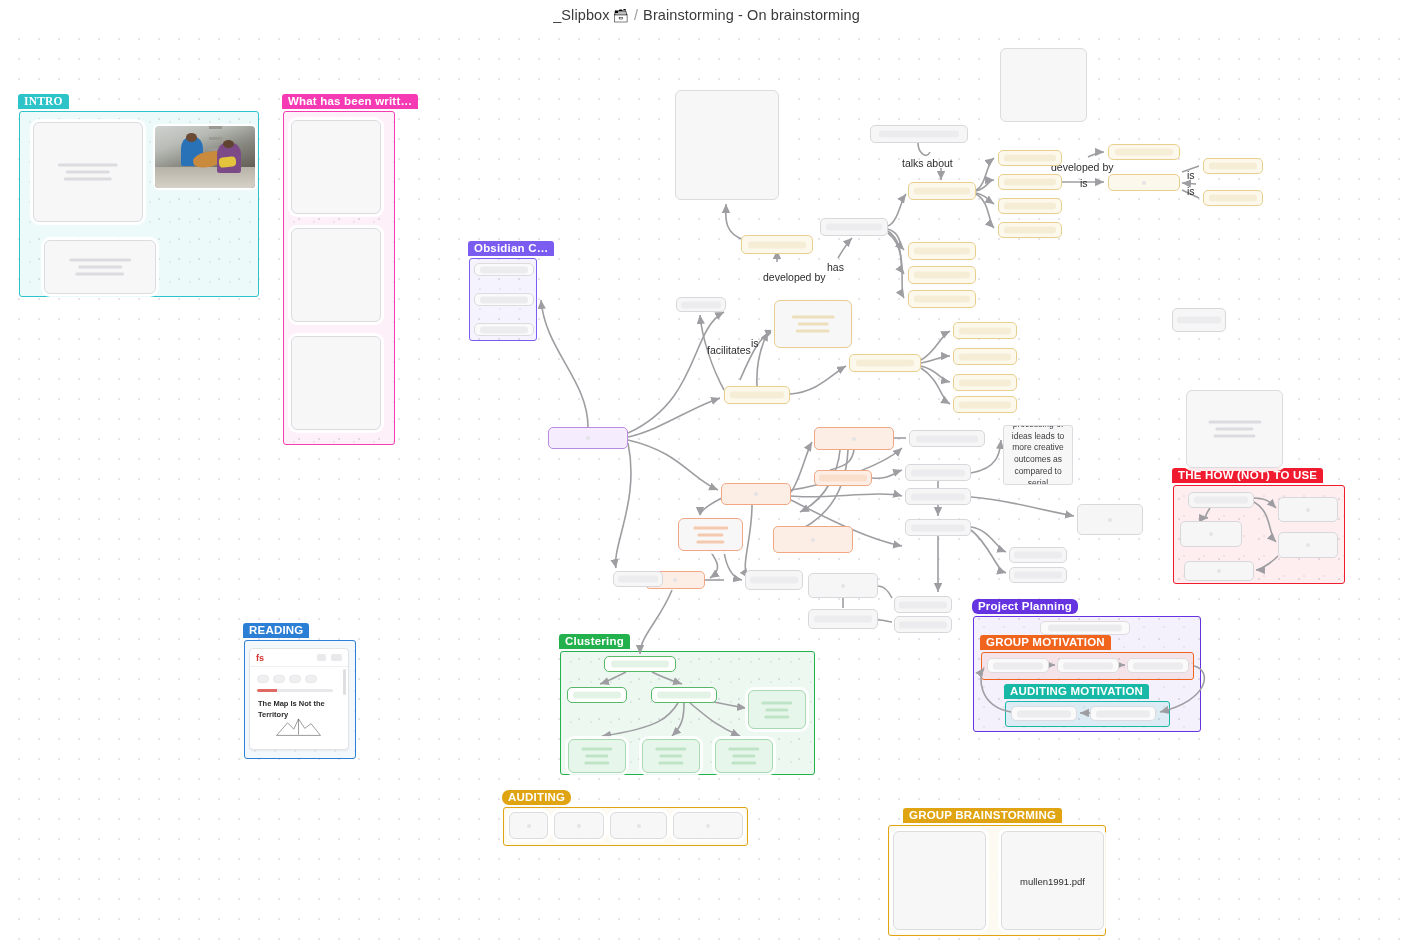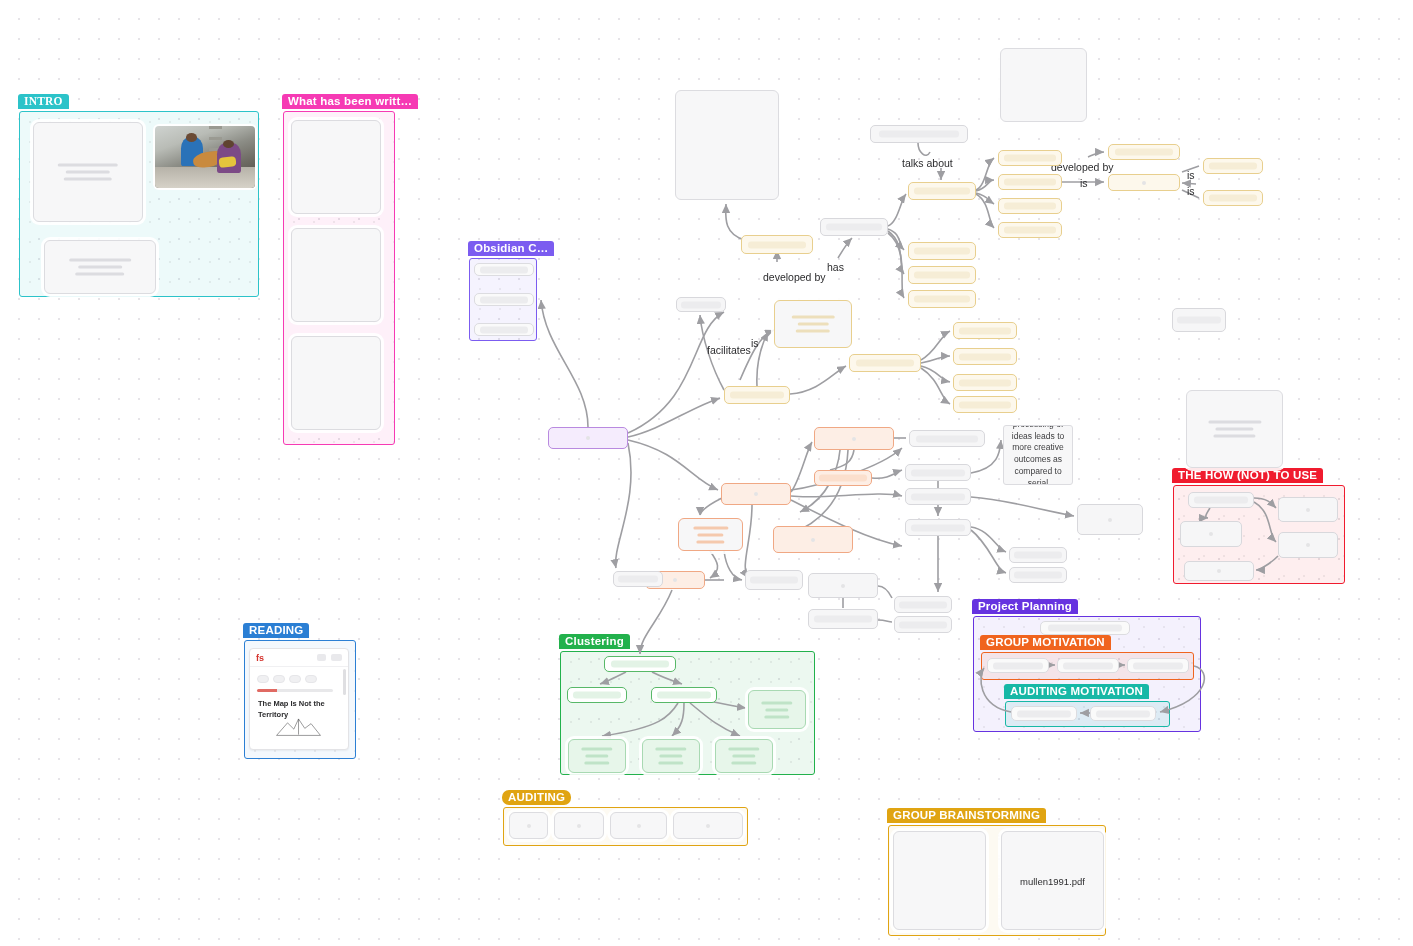--- a/index.html
+++ b/index.html
@@ -119,20 +119,26 @@
   
   .textnode { position:absolute; z-index:11; background:#f7f7f8; border:1px solid #dcdce0;
               border-radius:3px; overflow:hidden; padding:2px 4px; }
   .textnode p { font-size:8.5px; line-height:1.38; color:#3c3c3e; text-align:center; }
 </style>
 </head>
 <body>
 
 <div id="canvas">
 
+  <div id="header">
+    <span class="crumb">_Slipbox</span>
+    <span class="emoji">🗃</span>
+    <span class="sep">/</span>
+    <span class="crumb">Brainstorming - On brainstorming</span>
+  </div>
 
   <svg id="edges" viewBox="0 0 1413 946">
     <defs>
       <marker id="ah" markerWidth="7" markerHeight="7" refX="5.6" refY="2.6" orient="auto">
         <path d="M0,0 L5.6,2.6 L0,5.2 z" fill="#9e9ea2"></path>
       </marker>
     </defs>
     <g>
 
       <path class="edge" d="M588,427 C588,380 545,350 541,300" marker-end="url(#ah)"></path>
@@ -259,37 +265,37 @@
       <div class="group" style="left: 244px; top: 640px; width: 112px; height: 119px;">
         <div class="gbody" style="background: radial-gradient(circle, rgba(0, 0, 0, 0.06) 1px, transparent 1.1px) 0% 0% / 20px 20px rgba(43, 127, 212, 0.055); border: 1.5px solid rgb(43, 127, 212);"></div>
         <div class="glabel" style="background: rgb(43, 127, 212);">READING</div>
       </div>
       <div class="group" style="left: 560px; top: 651px; width: 255px; height: 124px;">
         <div class="gbody" style="background: radial-gradient(circle, rgba(0, 0, 0, 0.06) 1px, transparent 1.1px) 0% 0% / 20px 20px rgba(34, 177, 76, 0.086); border: 1.5px solid rgb(34, 177, 76);"></div>
         <div class="glabel" style="background: rgb(34, 177, 76);">Clustering</div>
       </div>
       <div class="group" style="left: 973px; top: 616px; width: 228px; height: 116px;">
         <div class="gbody" style="background: radial-gradient(circle, rgba(0, 0, 0, 0.06) 1px, transparent 1.1px) 0% 0% / 20px 20px rgba(102, 51, 224, 0.07); border: 1.5px solid rgb(102, 51, 224);"></div>
-        <div class="glabel" style="background: rgb(102, 51, 224);">Project Planning</div>
+        <div class="glabel" style="background: rgb(102, 51, 224); border-radius: 6px;">Project Planning</div>
       </div>
       <div class="group" style="left: 981px; top: 652px; width: 213px; height: 28px;">
         <div class="gbody" style="background: radial-gradient(circle, rgba(0, 0, 0, 0.06) 1px, transparent 1.1px) 0% 0% / 20px 20px rgba(240, 100, 30, 0.09); border: 1.5px solid rgb(240, 100, 30);"></div>
         <div class="glabel" style="background: rgb(240, 100, 30);">GROUP MOTIVATION</div>
       </div>
       <div class="group" style="left: 1005px; top: 701px; width: 165px; height: 26px;">
         <div class="gbody" style="background: radial-gradient(circle, rgba(0, 0, 0, 0.06) 1px, transparent 1.1px) 0% 0% / 20px 20px rgba(23, 184, 166, 0.1); border: 1.5px solid rgb(23, 184, 166);"></div>
         <div class="glabel" style="background: rgb(23, 184, 166);">AUDITING MOTIVATION</div>
       </div>
       <div class="group" style="left: 503px; top: 807px; width: 245px; height: 39px;">
         <div class="gbody" style="background: radial-gradient(circle, rgba(0, 0, 0, 0.06) 1px, transparent 1.1px) 0% 0% / 20px 20px rgba(224, 164, 18, 0.055); border: 1.5px solid rgb(224, 164, 18);"></div>
         <div class="glabel" style="background: rgb(224, 164, 18); border-radius: 7px;">AUDITING</div>
       </div>
       <div class="group" style="left: 888px; top: 825px; width: 218px; height: 111px;">
         <div class="gbody" style="background: radial-gradient(circle, rgba(0, 0, 0, 0.06) 1px, transparent 1.1px) 0% 0% / 20px 20px rgba(224, 164, 18, 0.055); border: 1.5px solid rgb(224, 164, 18);"></div>
-        <div class="glabel" style="background: rgb(224, 164, 18);">GROUP BRAINSTORMING</div>
+        <div class="glabel" style="background: rgb(224, 164, 18); margin-left: 16px;">GROUP BRAINSTORMING</div>
       </div>
     </div>
 
   <div id="nodes-layer">
       <div class="node card n-plain" style="left: 33px; top: 122px; width: 110px; height: 100px;">
         <div class="lines">
           <i></i>
           <i></i>
           <i></i>
         </div>

